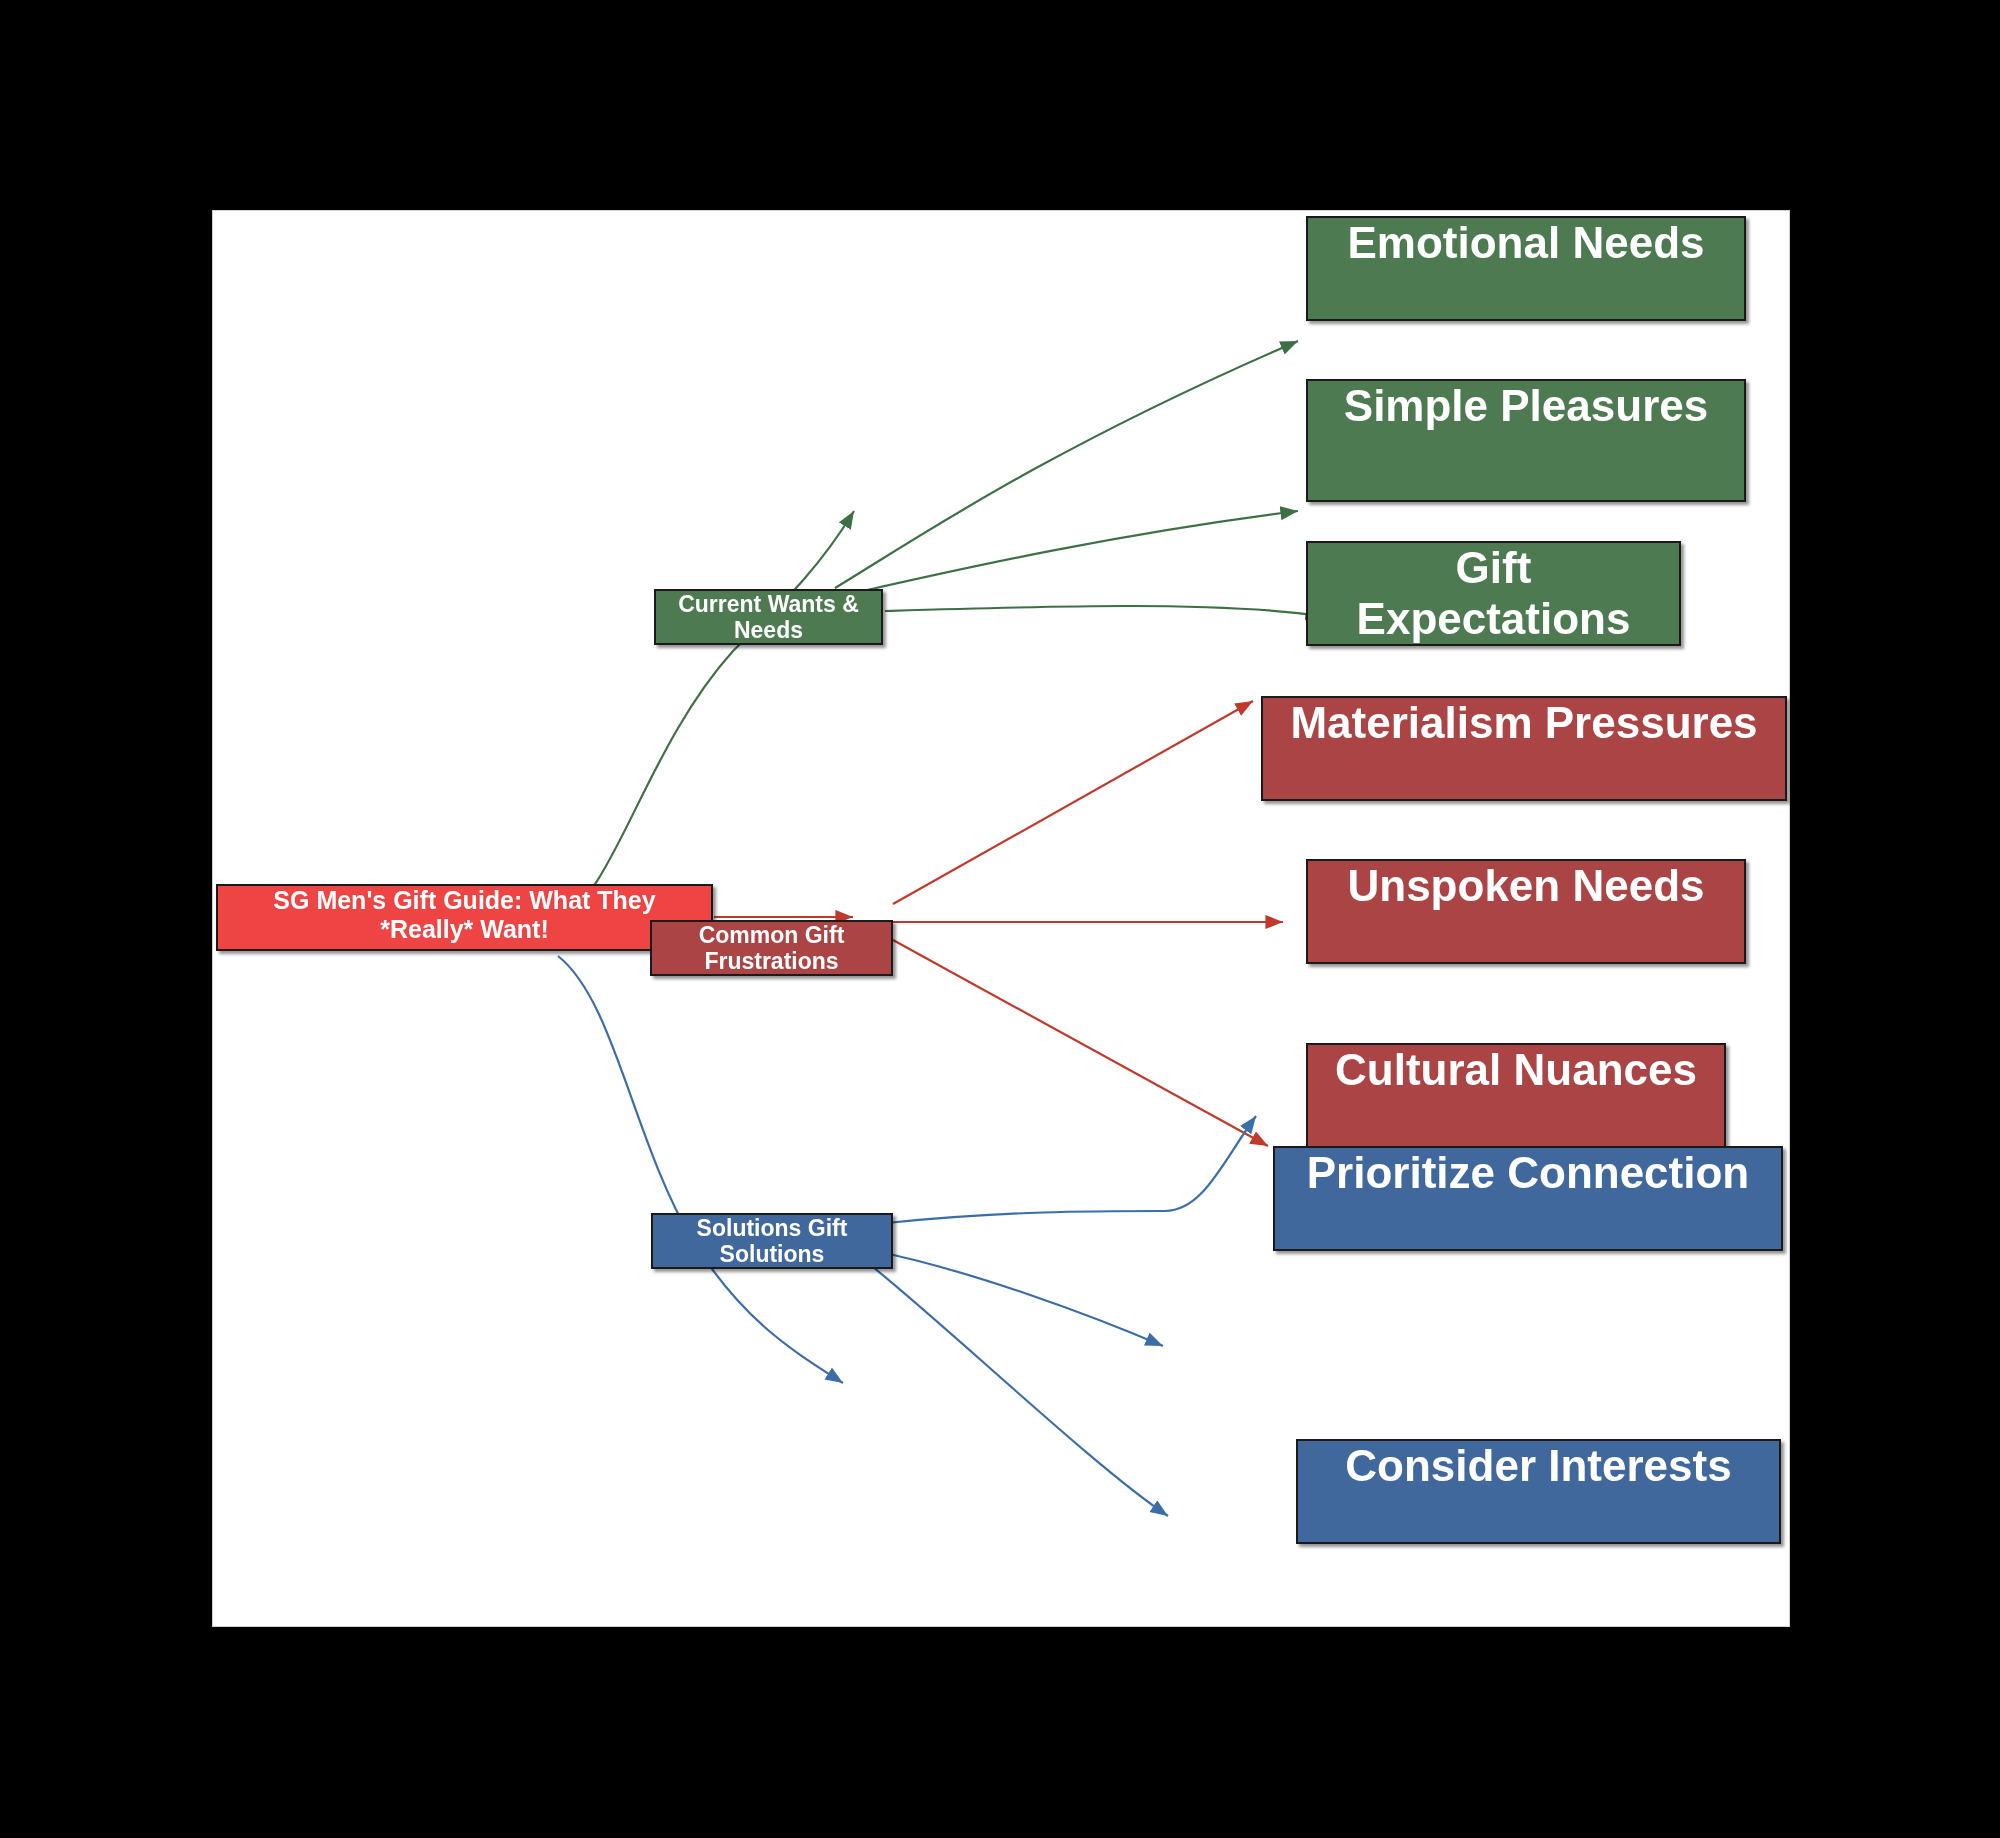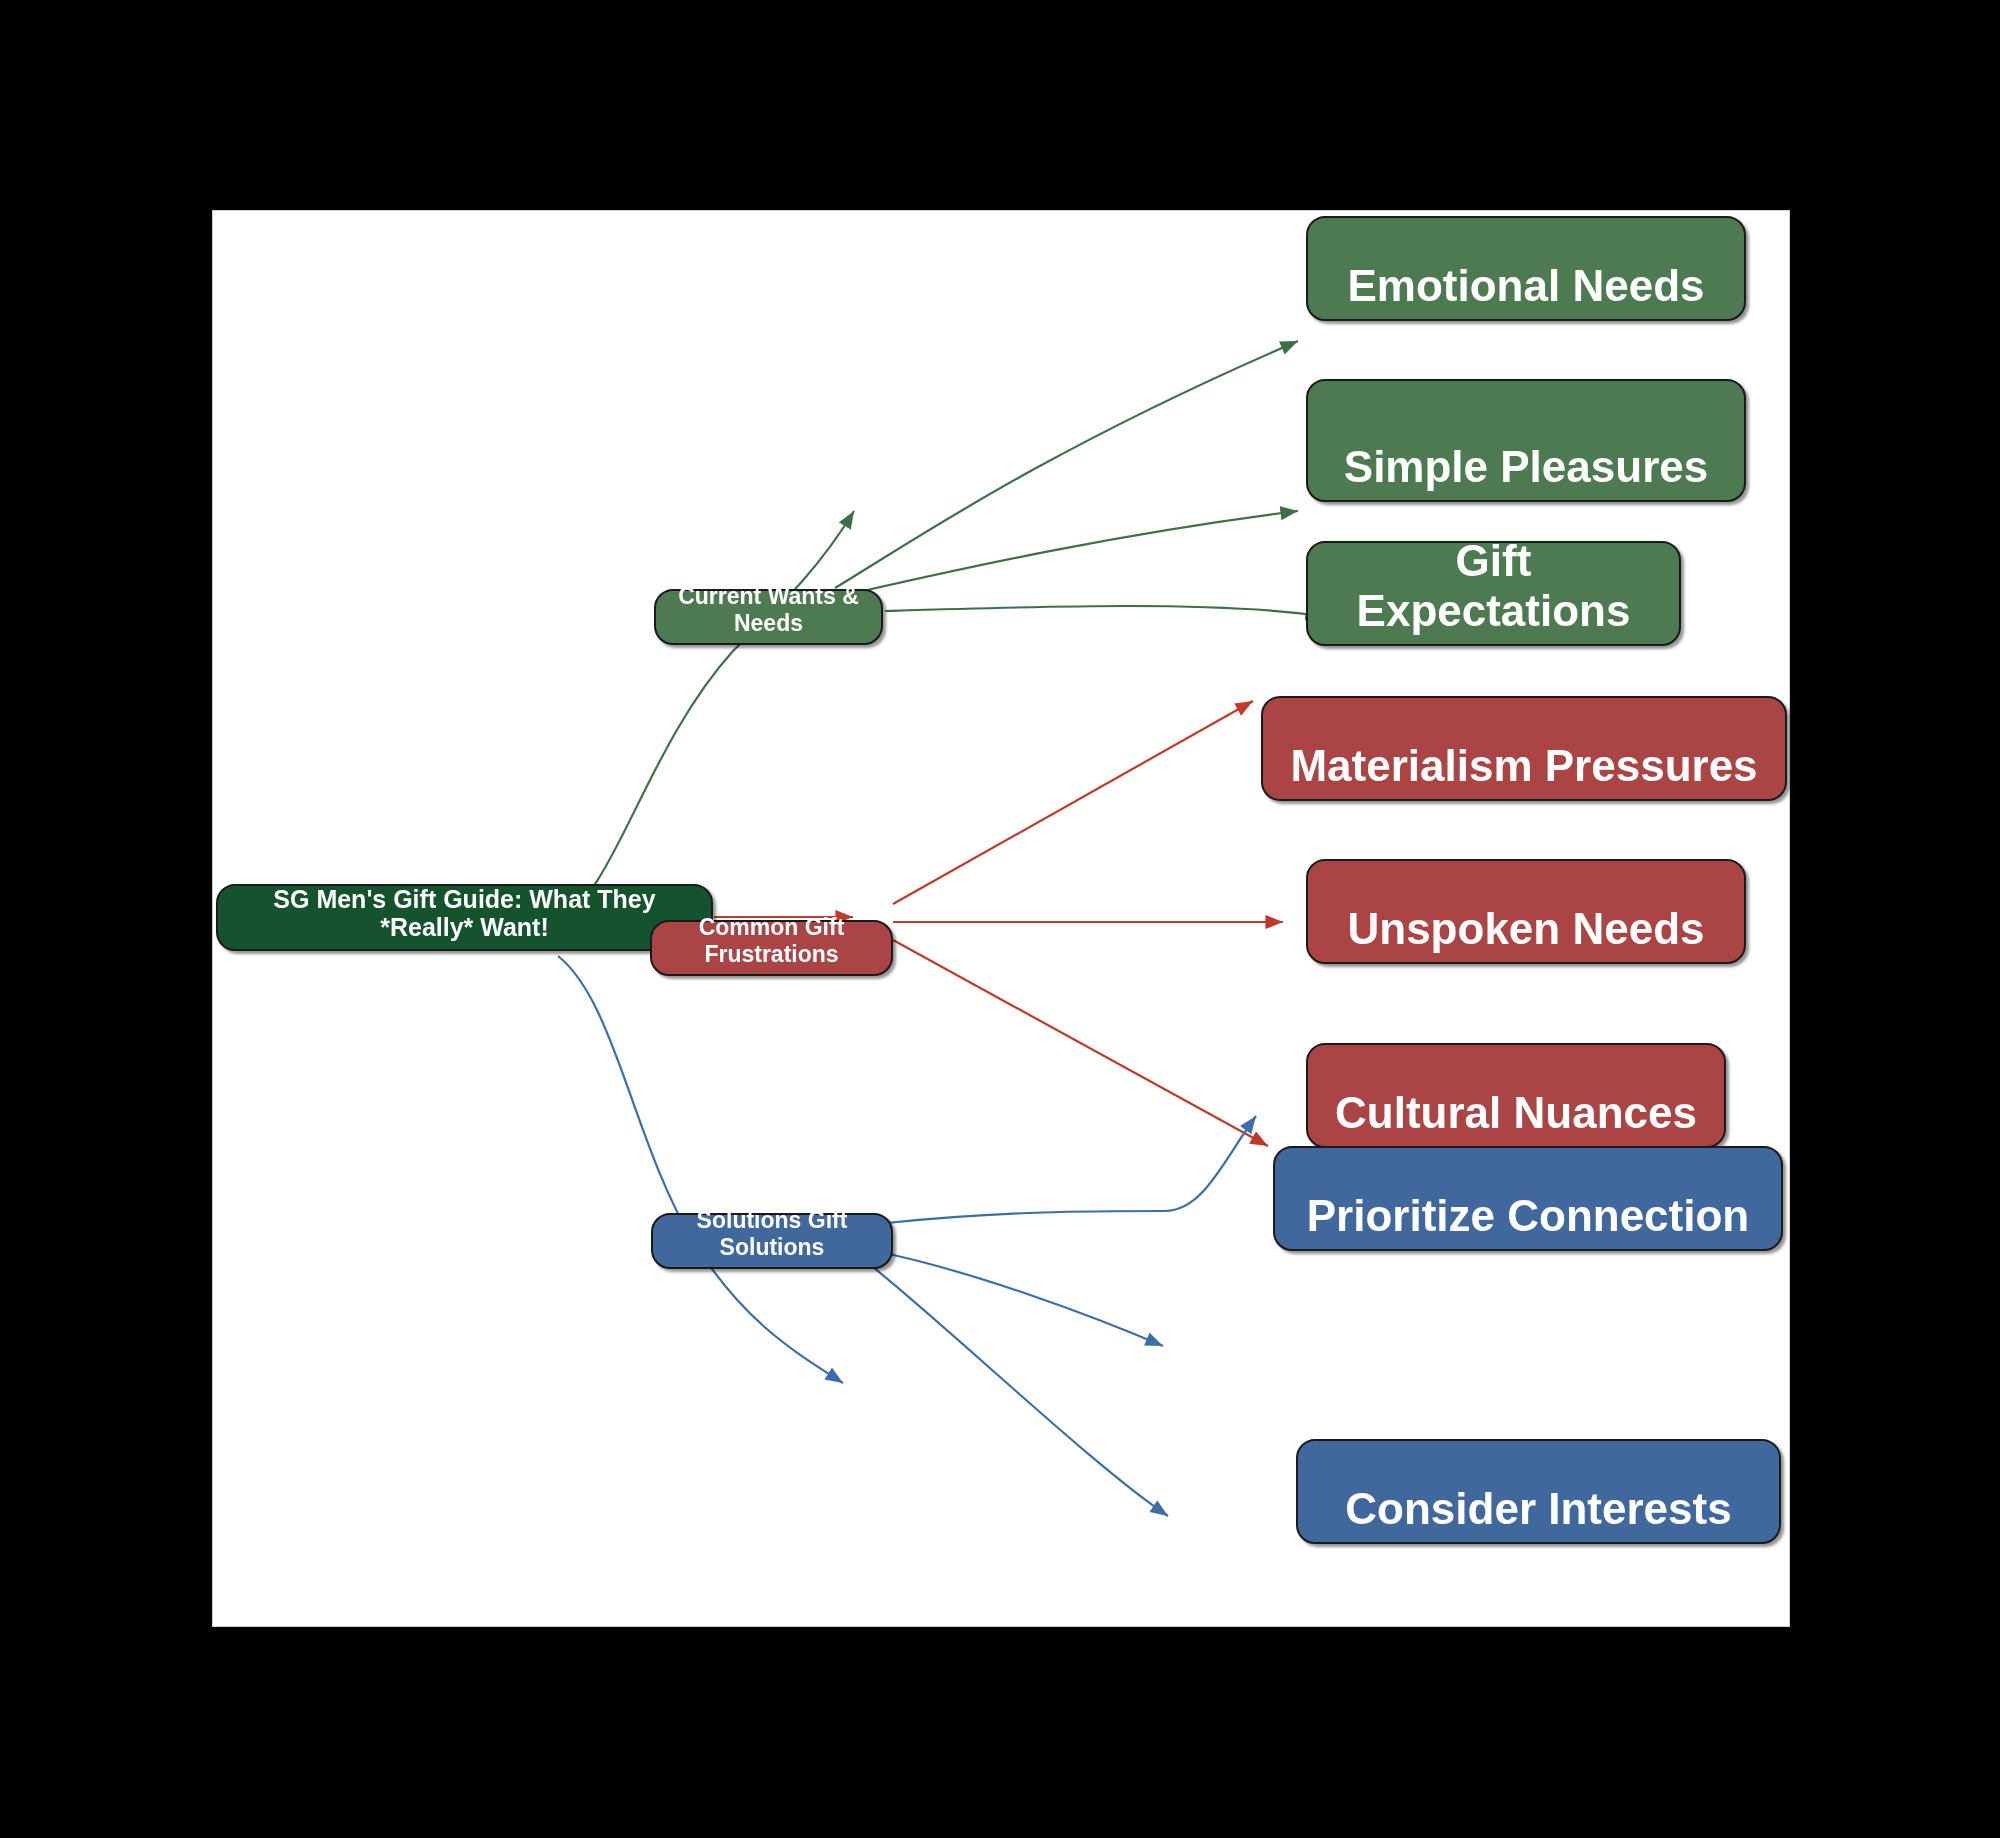--- a/index.html
+++ b/index.html
@@ -43,35 +43,35 @@
     top: 0;
     width: 1578px;
     height: 1417px;
     pointer-events: none;
   }
 
   .node {
     position: absolute;
     box-sizing: border-box;
     display: flex;
-    align-items: flex-end;
+    align-items: flex-start;
     justify-content: center;
-    border-radius: 19px;
+    border-radius: 0;
     border: 2px solid #1a1a1a;
     color: #ffffff;
     text-align: center;
     font-weight: bold;
     line-height: 1.15;
-    padding: 7px 14px;
+    padding: 0 14px;
     box-shadow: 3px 3px 3px rgba(0,0,0,0.42);
     -webkit-font-smoothing: antialiased;
   }
 
   .node.root {
-    background: #14532d;
+    background: #ef4444;
     font-size: 25px;
   }
   .node.branch {
     font-size: 23px;
   }
   .node.leaf {
     font-size: 44px;
   }
   .green { background: #4d7a50; }
   .red   { background: #ab4445; }

